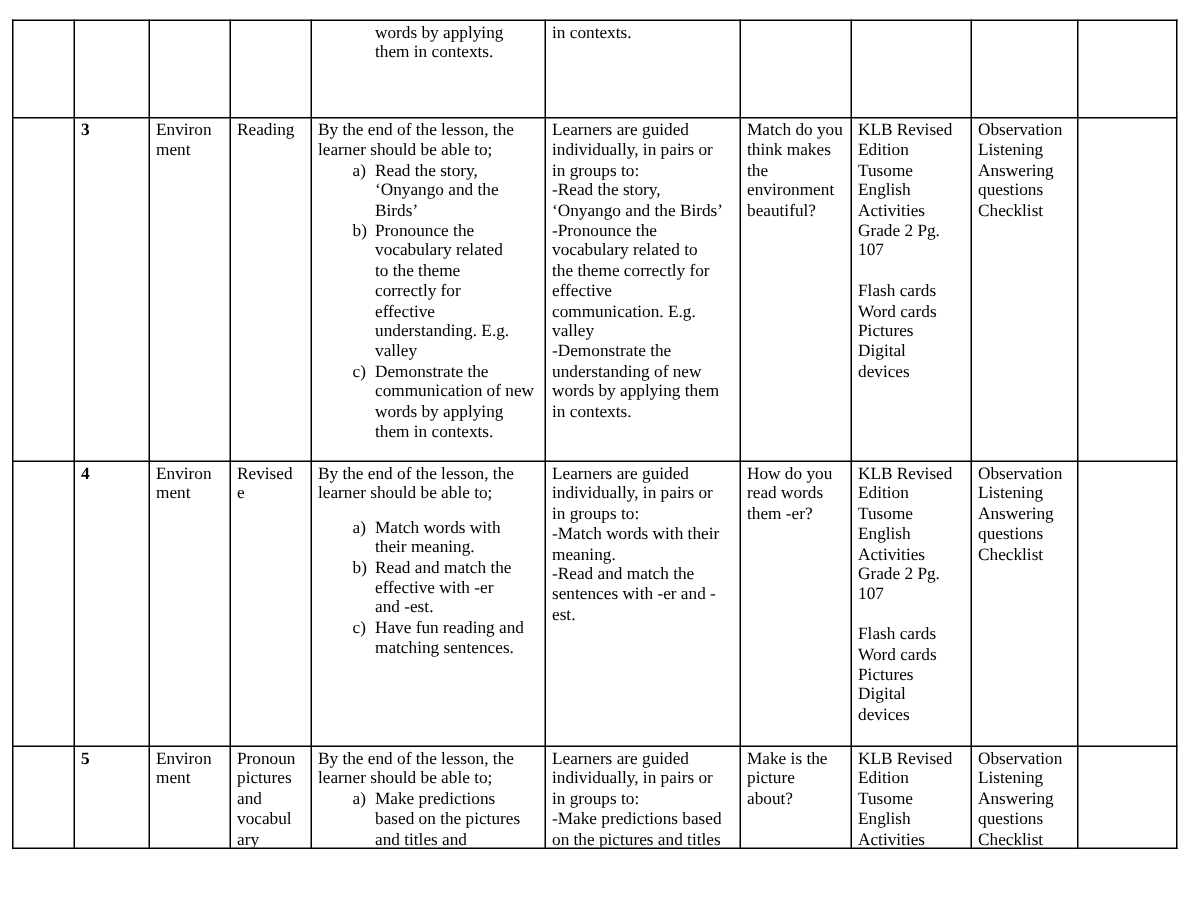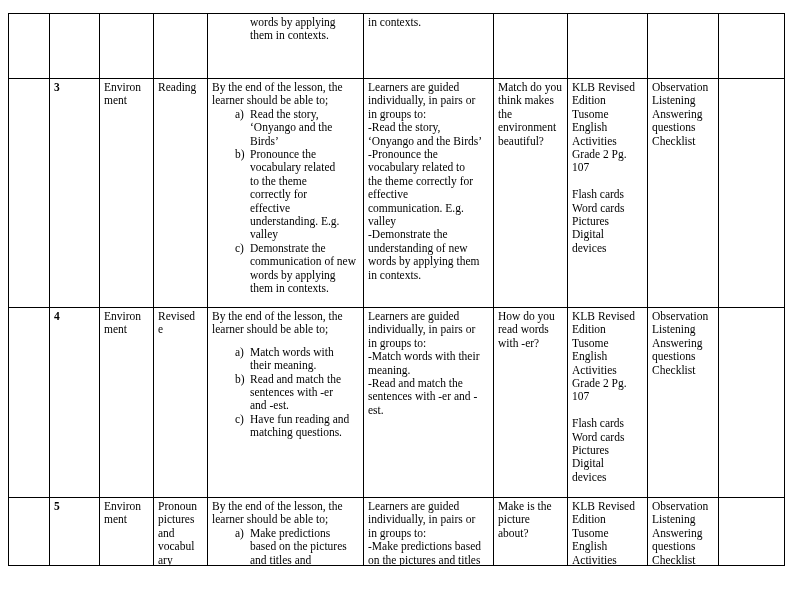--- a/index.html
+++ b/index.html
@@ -194,43 +194,43 @@
     <td>
       <div class="wrap h2">
         <div class="pre">By the end of the lesson, the
 learner should be able to;</div>
         <div class="li gap">
           <span class="lbl">a)</span><span class="txt">Match words with
 their meaning.</span>
         </div>
         <div class="li">
           <span class="lbl">b)</span><span class="txt">Read and match the
-sentences with -er
+effective with -er
 and -est.</span>
         </div>
         <div class="li">
           <span class="lbl">c)</span><span class="txt">Have fun reading and
-matching questions.</span>
+matching sentences.</span>
         </div>
       </div>
     </td>
     <td>
           <div class="wrap h2 pre">Learners are guided
 individually, in pairs or
 in groups to:
 -Match words with their
 meaning.
 -Read and match the
 sentences with -er and -
 est.</div>
         </td>
     <td>
           <div class="wrap h2 pre">How do you
 read words
-with -er?</div>
+them -er?</div>
         </td>
     <td>
           <div class="wrap h2 pre">KLB Revised
 Edition
 Tusome
 English
 Activities
 Grade 2 Pg.
 107
 

